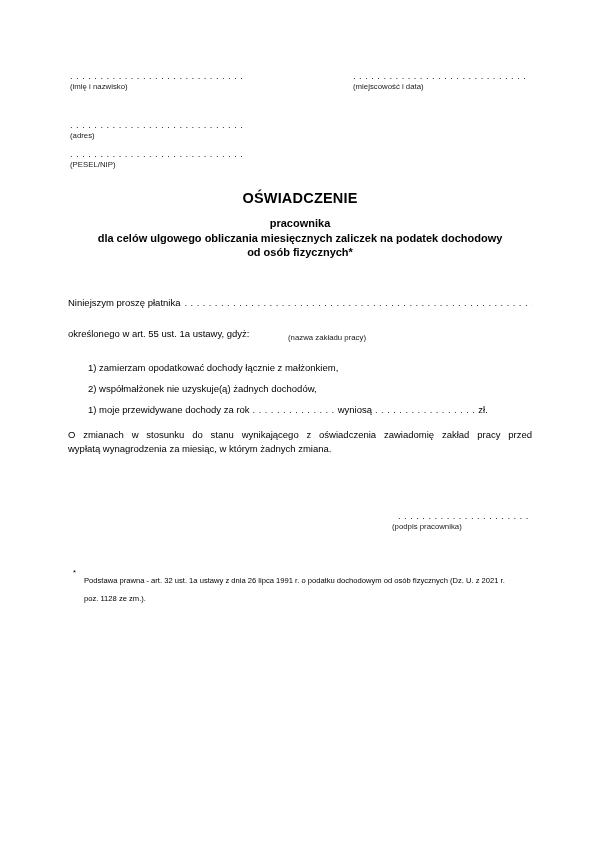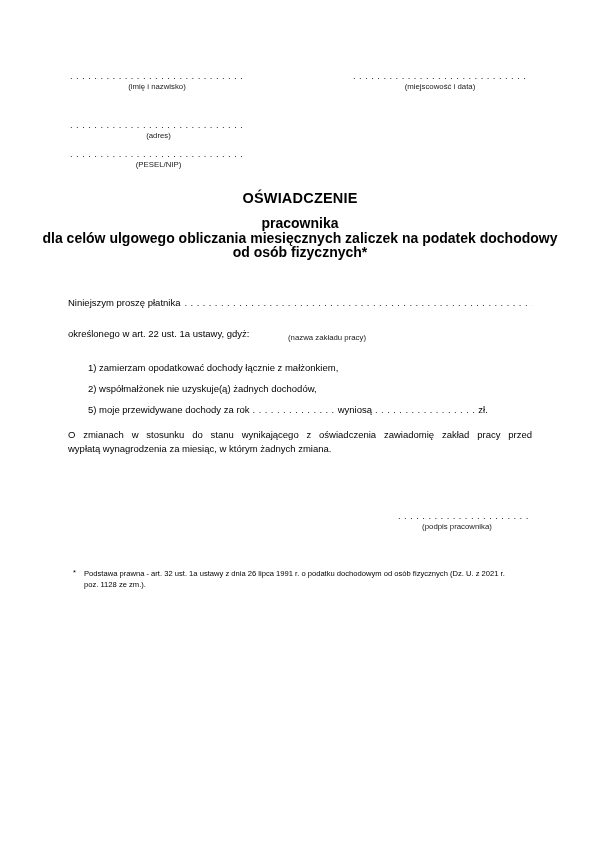--- a/index.html
+++ b/index.html
@@ -17,51 +17,50 @@
     font-size:9.5px;
     line-height:13px;
     white-space:nowrap;
     overflow:hidden;
     letter-spacing:0.4px;
     color:#1a1a1a;
   }
   .fieldlabel{
     font-size:7.8px;
     line-height:10px;
-    text-align:center;
     color:#1a1a1a;
     white-space:nowrap;
   }
   .doc-title{
     left:0;top:190px;width:600px;
     text-align:center;
     font-size:14.5px;font-weight:bold;
     line-height:17px;
     letter-spacing:0.2px;
   }
   .subtitle{
     left:0;top:216px;width:600px;
     text-align:center;
-    font-size:14px;font-weight:bold;
+    font-size:11px;font-weight:bold;
     line-height:14.5px;
   }
   .body-text{font-size:9.5px;line-height:14.3px;}
   .request-row{
     left:68px;top:296px;width:464px;
     display:flex;align-items:flex-start;
   }
   .request-prefix{white-space:nowrap;}
   .request-dots{
     flex:1;overflow:hidden;white-space:nowrap;
     margin-left:4px;letter-spacing:0.4px;color:#1a1a1a;
   }
   .just-line{text-align:justify;text-align-last:justify;}
   .list-item{line-height:14px;margin-bottom:7px;white-space:nowrap;}
   .inline-dots{letter-spacing:0.4px;margin:0 3px;color:#1a1a1a;}
-  .fn{font-size:7.6px;line-height:11px;white-space:nowrap;}
+  .fn{font-size:7.6px;line-height:11px;white-space:nowrap;margin-top:7px;}
   .fn-marker{font-size:7.6px;line-height:11px;}
 </style>
 </head>
 <body>
 
 <div id="page">
 
   <div class="abs dotline" style="left:70px;top:69px;width:174px;">. . . . . . . . . . . . . . . . . . . . . . . . . . . . . . . . . . . . . . . .</div>
   <div class="abs fieldlabel" style="left:70px;top:82px;width:174px;">(imię i nazwisko)</div>
 
@@ -82,28 +81,28 @@
     <div>od osób fizycznych*</div>
   </div>
 
   <div class="abs request-row body-text">
     <span class="request-prefix">Niniejszym proszę płatnika</span>
     <span class="request-dots">. . . . . . . . . . . . . . . . . . . . . . . . . . . . . . . . . . . . . . . . . . . . . . . . . . . . . . . . . . . . . . . . . . . . . . . . . . . . . . . .</span>
   </div>
   <div class="abs fieldlabel" style="left:288px;top:309px;margin-top:24px;">(nazwa zakładu pracy)</div>
 
   <div class="abs body-text" style="left:68px;top:327px;width:464px;">
-    <div>określonego w art. 22 ust. 1a ustawy, gdyż:</div>
+    <div>określonego w art. 55 ust. 1a ustawy, gdyż:</div>
   </div>
 
   <div class="abs body-text" style="left:88px;top:361px;width:448px;">
     <div class="list-item">1) zamierzam opodatkować dochody łącznie z małżonkiem,</div>
     <div class="list-item">2) współmałżonek nie uzyskuje(ą) żadnych dochodów,</div>
     <div class="list-item">
-      <span>5) moje przewidywane dochody za rok</span><span class="inline-dots">. . . . . . . . . . . . . .</span><span>wyniosą</span><span class="inline-dots">. . . . . . . . . . . . . . . . .</span><span>zł.</span>
+      <span>1) moje przewidywane dochody za rok</span><span class="inline-dots">. . . . . . . . . . . . . .</span><span>wyniosą</span><span class="inline-dots">. . . . . . . . . . . . . . . . .</span><span>zł.</span>
     </div>
   </div>
 
   <div class="abs body-text" style="left:68px;top:428px;width:464px;">
     <div class="just-line">O zmianach w stosunku do stanu wynikającego z oświadczenia zawiadomię zakład pracy przed</div>
     <div>wypłatą wynagrodzenia za miesiąc, w którym żadnych zmiana.</div>
   </div>
 
   <div class="abs dotline" style="left:398px;top:509px;width:130px;">. . . . . . . . . . . . . . . . . . . . . . . . . . . . . .</div>
   <div class="abs fieldlabel" style="left:392px;top:522px;width:130px;">(podpis pracownika)</div>

